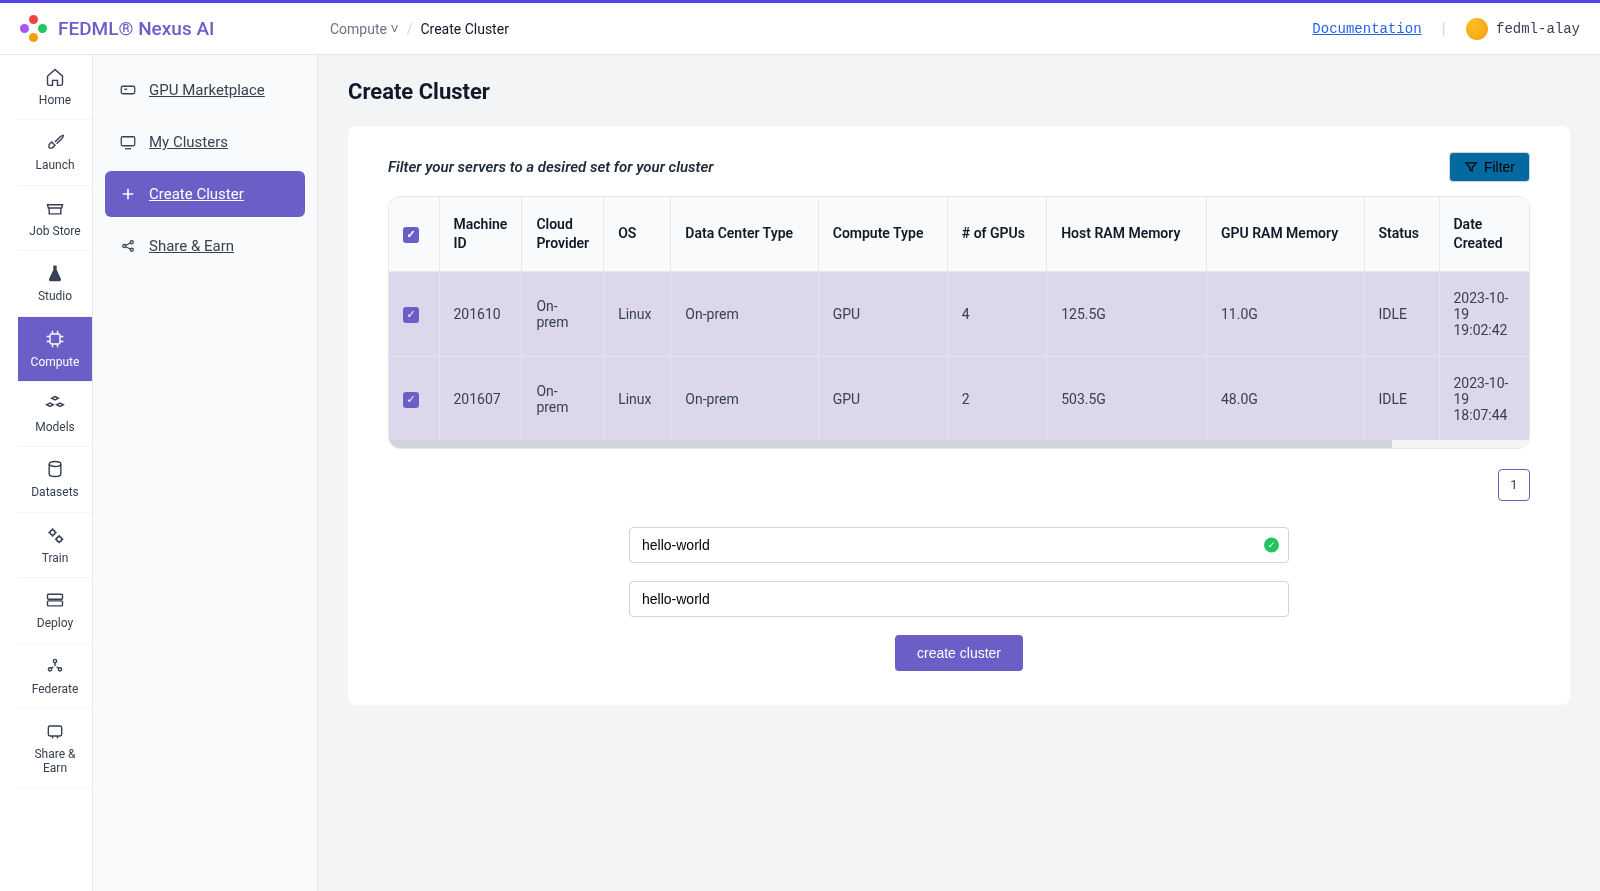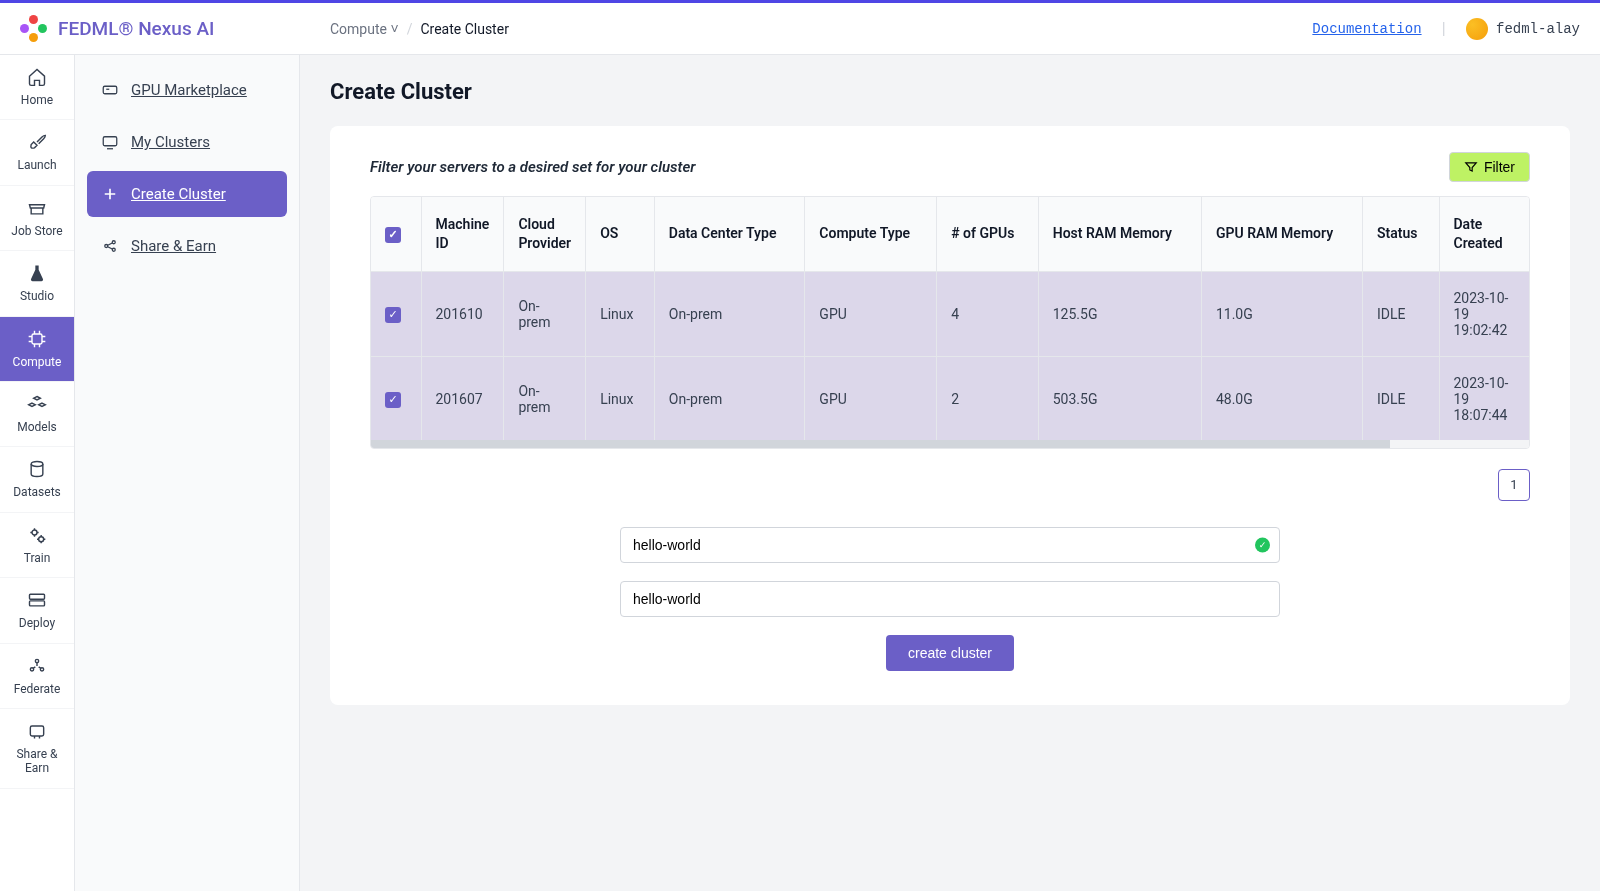--- a/index.html
+++ b/index.html
@@ -1,18 +1,18 @@
 <!DOCTYPE html>
 <html><head>
 <meta charset="utf-8">
 <style>
 * { box-sizing: border-box; margin: 0; padding: 0; }
 body { font-family: -apple-system, BlinkMacSystemFont, "Segoe UI", Roboto, "Helvetica Neue", Arial, sans-serif; font-size: 14px; color: #1f2937; background: #fff; }
 .app { display: flex; height: 891px; width: 1600px; border-top: 3px solid #4f46e5; overflow: hidden; }
-.rail { width: 75px; border-right: 1px solid #e5e7eb; background: #fff; display: flex; flex-direction: column; }
+.rail { width: 75px; border-right: 1px solid #e5e7eb; background: #fff; display: flex; flex-direction: column; margin-left: 18px; }
 .rail-item { display: flex; flex-direction: column; align-items: center; justify-content: center; padding: 12px 4px; font-size: 12px; color: #374151; cursor: pointer; border-bottom: 1px solid #f3f4f6; gap: 6px; text-align: center; line-height: 1.2; }
 .rail-item.active { background: #6b5fc7; color: #fff; }
 .rail-item svg { width: 20px; height: 20px; }
 .sidebar { width: 225px; background: #f9fafb; border-right: 1px solid #e5e7eb; padding: 12px; }
 .side-item { display: flex; align-items: center; gap: 12px; padding: 14px 14px; color: #374151; cursor: pointer; border-radius: 6px; margin-bottom: 6px; font-size: 15px; text-decoration: underline; }
 .side-item.active { background: #6b5fc7; color: #fff; }
 .side-item svg { width: 18px; height: 18px; stroke: currentColor; }
 .topbar { height: 52px; display: flex; align-items: center; padding: 0 20px; border-bottom: 1px solid #e5e7eb; gap: 10px; position: absolute; top: 3px; left: 0; right: 0; background: #fff; }
 .logo-wrap { display: flex; align-items: center; gap: 10px; width: 300px; }
 .logo-text { color: #6b5fc7; font-size: 19px; font-weight: 500; }
@@ -22,22 +22,22 @@
 .doc-link { color: #2563eb; text-decoration: underline; font-size: 14px; }
 .avatar { width: 22px; height: 22px; border-radius: 50%; background: radial-gradient(circle at 30% 30%, #fbbf24, #f59e0b); display: inline-block; }
 .user { display: flex; align-items: center; gap: 8px; color: #374151; }
 .app-body { display: flex; margin-top: 52px; height: calc(891px - 55px); width: 100%; }
 .content { flex: 1; background: #f3f4f6; overflow: auto; }
 .content-inner { padding: 24px 30px; }
 .page-title { font-size: 22px; font-weight: 700; margin-bottom: 22px; color: #111827; }
 .card { background: #fff; border-radius: 8px; padding: 26px 40px 34px; }
 .filter-row { display: flex; align-items: center; justify-content: space-between; margin-bottom: 14px; }
 .filter-title { font-weight: 600; font-size: 15px; font-style: italic; }
-.filter-btn { border: 1px solid #d1d5db; background: #bef264; padding: 6px 14px; border-radius: 4px; display: flex; align-items: center; gap: 6px; cursor: pointer; font-size: 14px; }
-.table-wrap { border: 1px solid #e5e7eb; border-radius: 4px; overflow-x: auto; }
+.filter-btn { border: 1px solid #d1d5db; background: #0369a1; padding: 6px 14px; border-radius: 4px; display: flex; align-items: center; gap: 6px; cursor: pointer; font-size: 14px; }
+.table-wrap { border: 1px solid #e5e7eb; border-radius: 12px; overflow-x: auto; }
 table { width: 100%; border-collapse: collapse; }
 th, td { padding: 18px 14px; text-align: left; font-size: 14px; vertical-align: middle; border-right: 1px solid #e5e7eb; }
 th:last-child, td:last-child { border-right: none; }
 thead th { background: #f9fafb; color: #111827; font-weight: 600; border-bottom: 1px solid #e5e7eb; line-height: 1.35; }
 tbody tr { border-top: 1px solid #e5e7eb; }
 tbody tr.sel { background: #dcd7ea; }
 tbody td { color: #374151; }
 .cb { width: 16px; height: 16px; background: #6b5fc7; border-radius: 3px; display: inline-flex; align-items: center; justify-content: center; cursor: pointer; }
 .cb::after { content: "✓"; color: #fff; font-size: 11px; line-height: 1; }
 .pager { display: flex; justify-content: flex-end; margin-top: 20px; }

